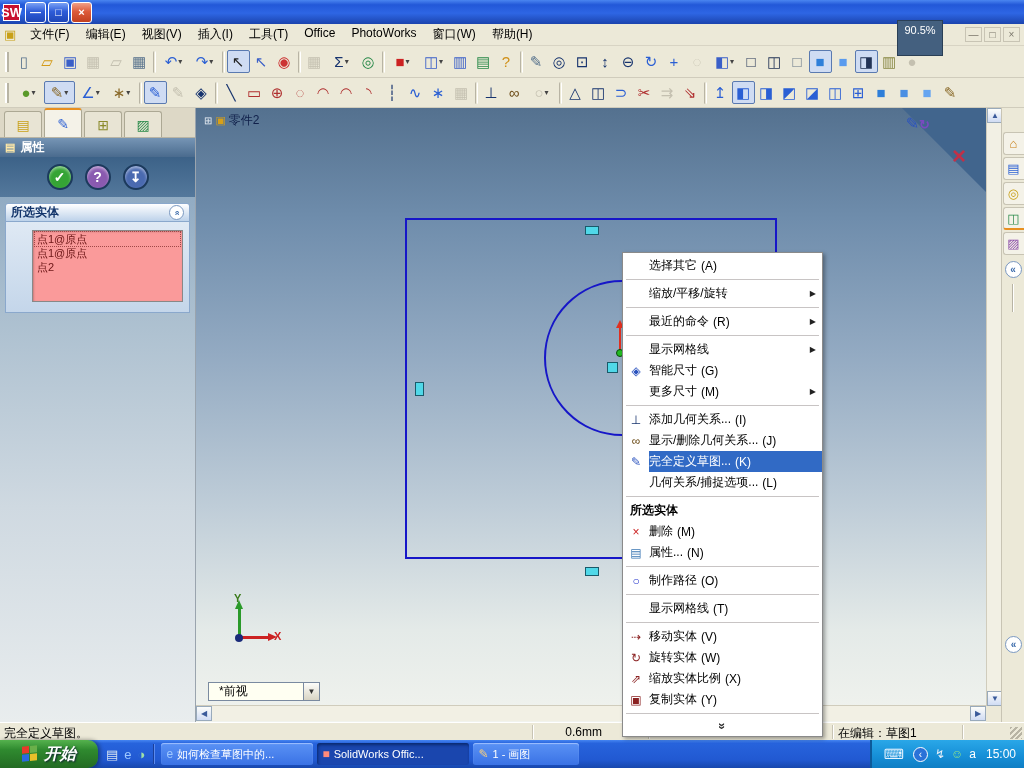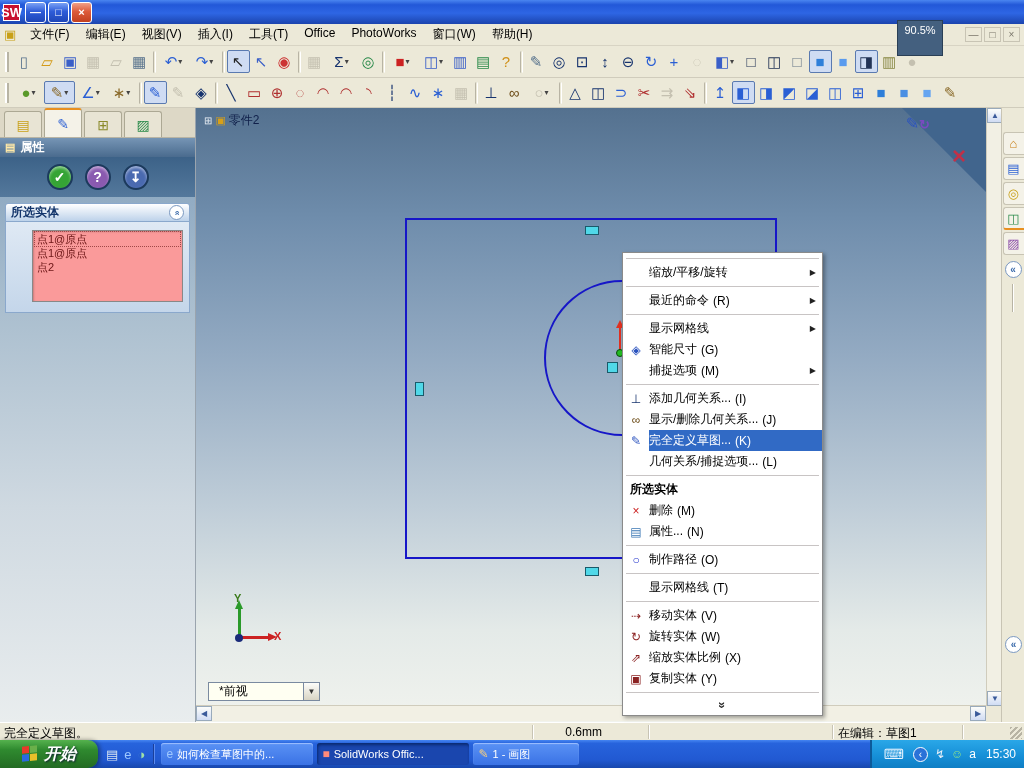--- a/index.html
+++ b/index.html
@@ -881,26 +881,33 @@
       <span class="kbd">⌨</span>
       <span class="hide">‹</span>
       <span style="display:flex;gap:6px">
 
           <span class="ticn" style="color: rgb(232, 240, 248);">↯</span>
 
           <span class="ticn" style="color: rgb(138, 224, 138);">☺</span>
 
           <span class="ticn" style="color: rgb(255, 255, 255);">a</span>
         </span>
-      <span class="clock">15:30</span>
+      <span class="clock">15:00</span>
     </div>
   </div>
 
   <div class="ctxmenu">
 
+      <div class="ctx-row">
+        <span class="gut"></span>
+        <span class="lbl">选择其它</span>
+        <span class="acc">(A)</span>
+        <span class="arr"></span>
+
+      </div>
 
       <div class="ctx-row sep">
         
         
         
         
         
       </div>
 
       <div class="ctx-row">
@@ -946,21 +953,21 @@
       <div class="ctx-row">
         <span class="gut" style="color: rgb(42, 82, 190);">◈</span>
         <span class="lbl">智能尺寸</span>
         <span class="acc">(G)</span>
         <span class="arr"></span>
 
       </div>
 
       <div class="ctx-row">
         <span class="gut"></span>
-        <span class="lbl">捕捉选项</span>
+        <span class="lbl">更多尺寸</span>
         <span class="acc">(M)</span>
         <span class="arr">▶</span>
 
       </div>
 
       <div class="ctx-row sep">
         
         
         
         

